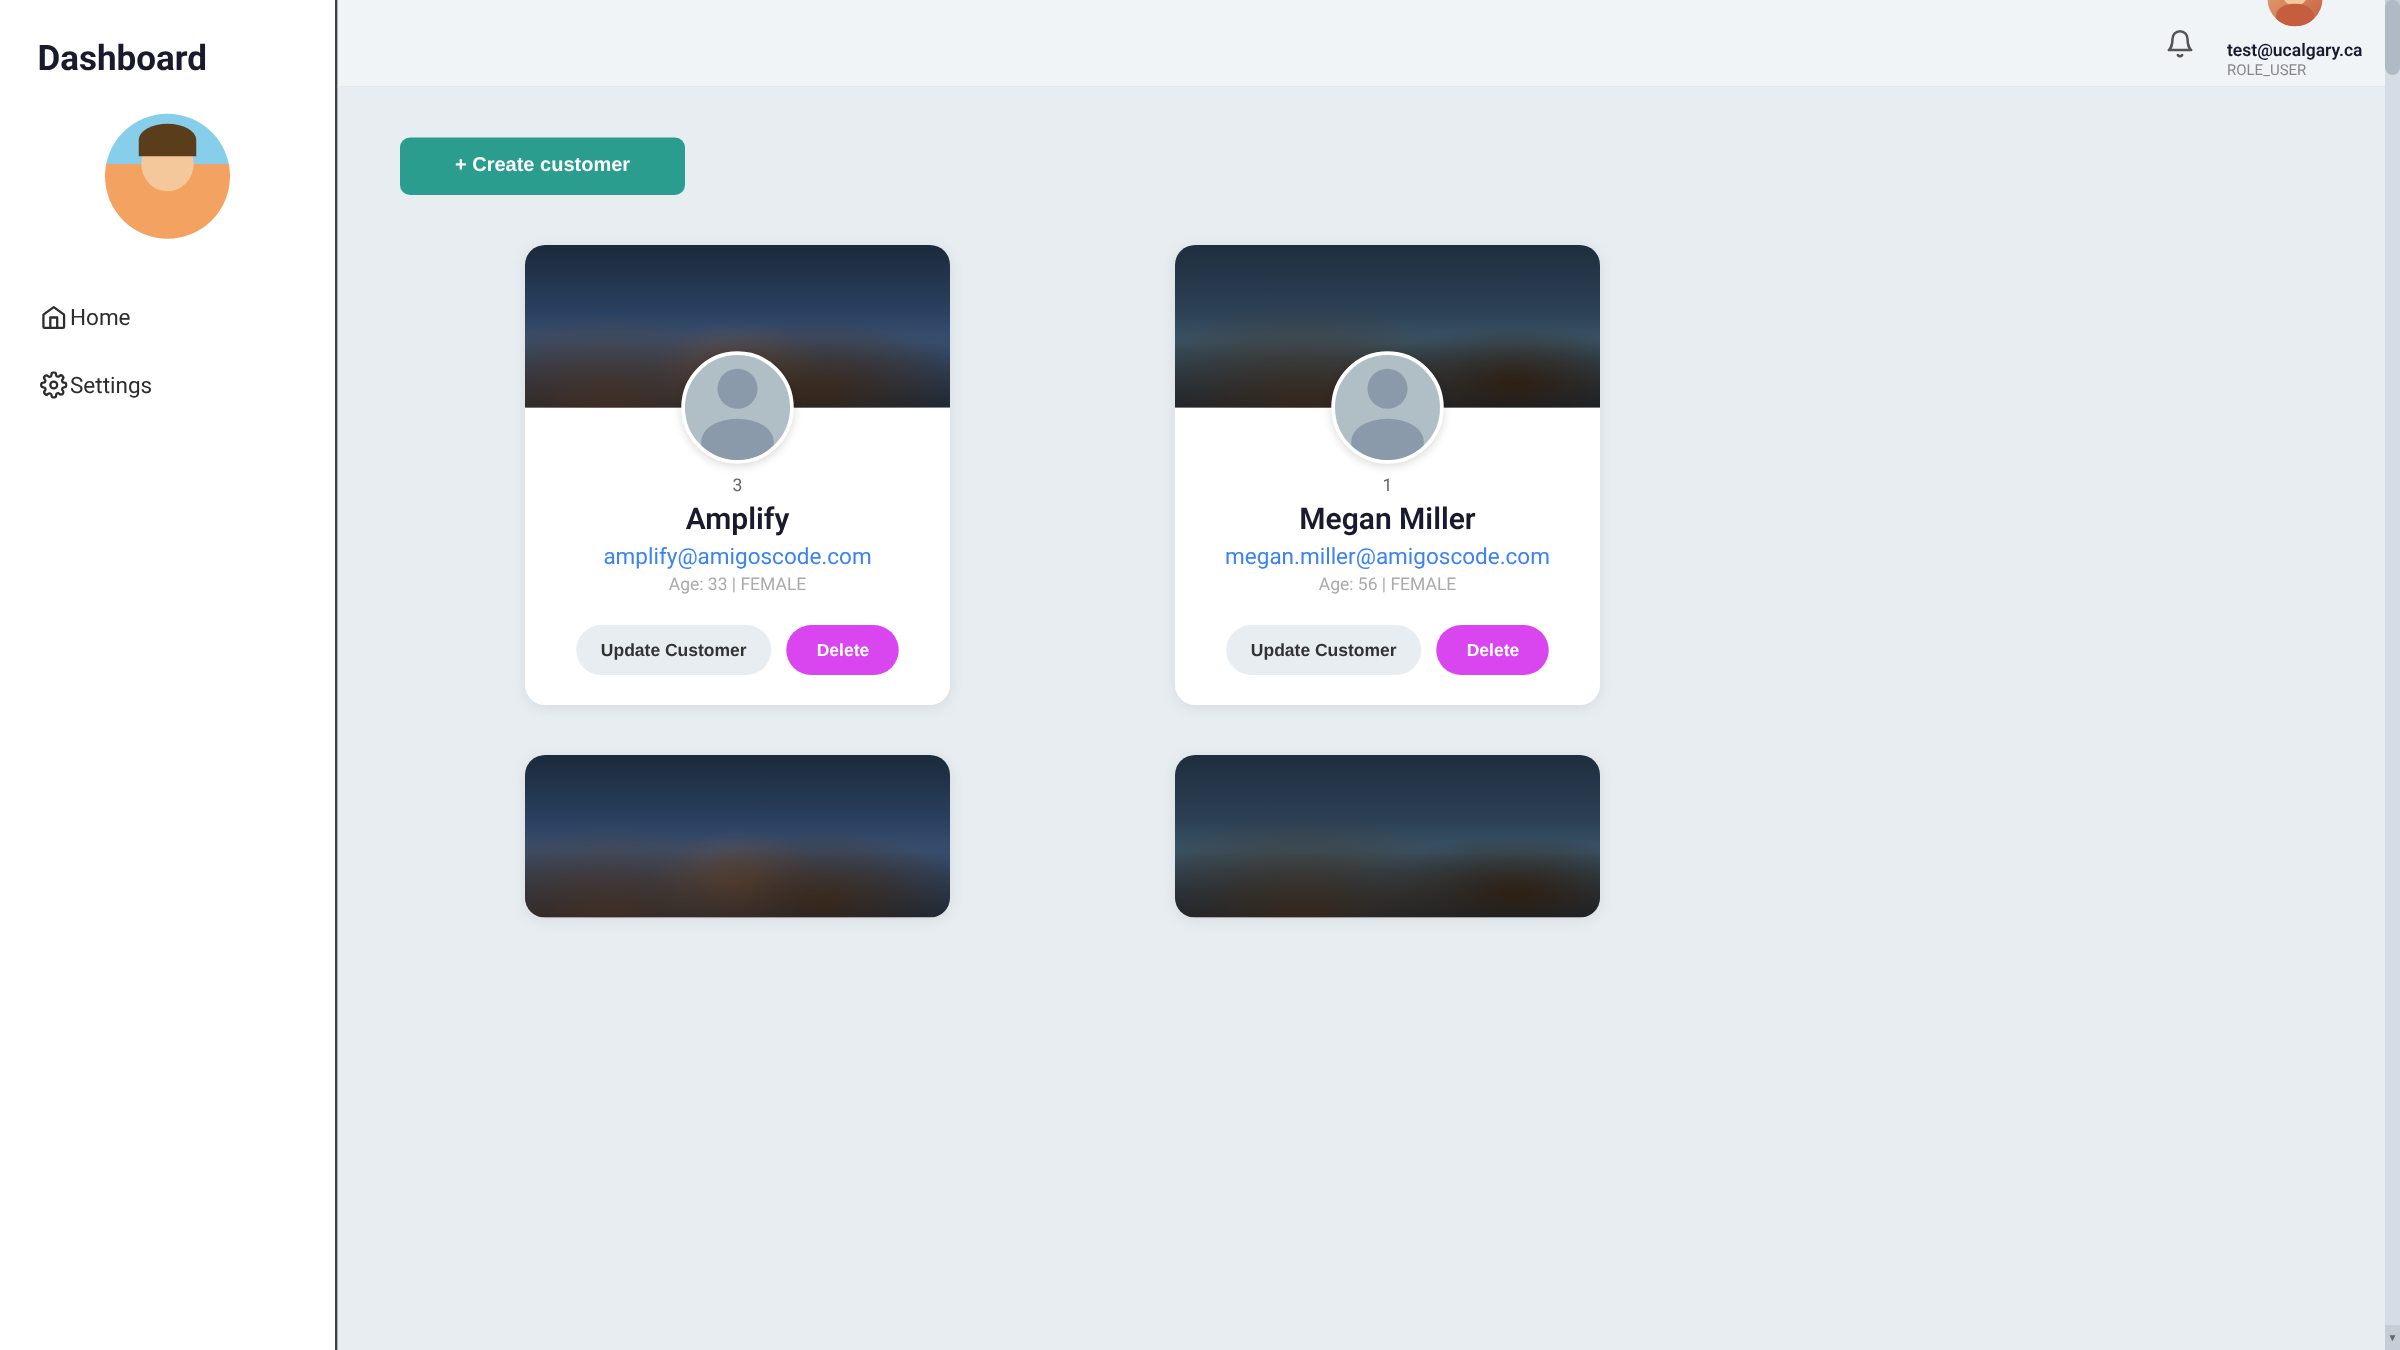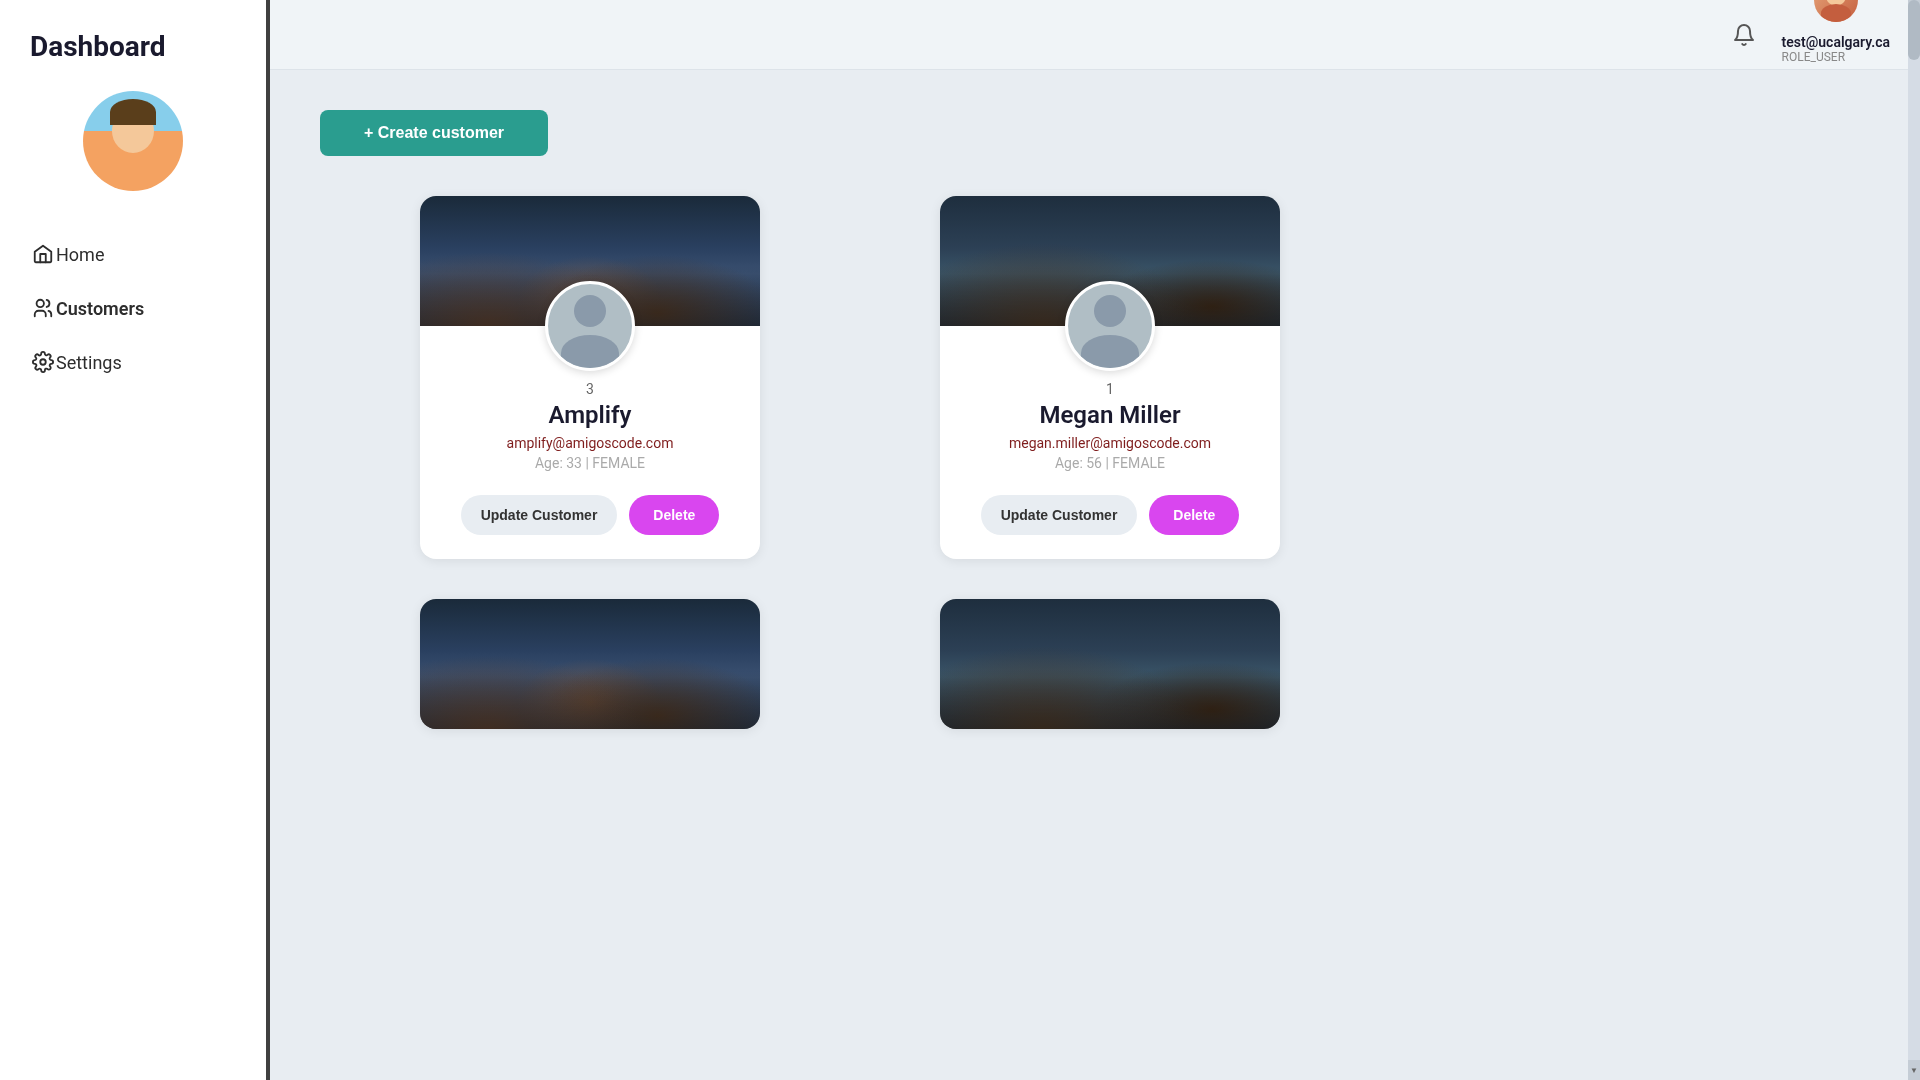--- a/index.html
+++ b/index.html
@@ -14,21 +14,21 @@
 
     
     .sidebar {
       width: 270px;
       background: #ffffff;
       display: flex;
       flex-direction: column;
       align-items: flex-start;
       padding: 30px 0 0 0;
       flex-shrink: 0;
-      border-right: 4px solid #404040;
+      border-right: 2px solid #404040;
     }
 
     .sidebar-title {
       font-size: 28px;
       font-weight: 700;
       color: #1a1a2e;
       padding: 0 30px;
       margin-bottom: 28px;
     }
 
@@ -337,22 +337,22 @@
 
     .card-name {
       font-size: 24px;
       font-weight: 600;
       color: #1a1a2e;
       margin-bottom: 6px;
       text-align: center;
     }
 
     .card-email {
-      font-size: 14px;
-      color: #7f1d1d;
+      font-size: 18px;
+      color: #3b82f6;
       margin-bottom: 4px;
     }
 
     .card-meta {
       font-size: 14px;
       color: #aaa;
       margin-bottom: 24px;
     }
 
     .card-actions {
@@ -447,31 +447,20 @@
     <div class="nav-item">
       <span class="nav-icon">
         <svg width="22" height="22" viewBox="0 0 24 24" fill="none" stroke="currentColor" stroke-width="2" stroke-linecap="round" stroke-linejoin="round">
           <path d="M3 9.5L12 3l9 6.5V20a1 1 0 01-1 1H4a1 1 0 01-1-1V9.5z"></path>
           <path d="M9 21V12h6v9"></path>
         </svg>
       </span>
       <span>Home</span>
     </div>
 
-    <div class="nav-item active">
-      <span class="nav-icon">
-        <svg width="22" height="22" viewBox="0 0 24 24" fill="none" stroke="currentColor" stroke-width="2" stroke-linecap="round" stroke-linejoin="round">
-          <circle cx="9" cy="7" r="4"></circle>
-          <path d="M3 21v-2a4 4 0 014-4h4a4 4 0 014 4v2"></path>
-          <path d="M16 3.13a4 4 0 010 7.75"></path>
-          <path d="M21 21v-2a4 4 0 00-3-3.87"></path>
-        </svg>
-      </span>
-      <span>Customers</span>
-    </div>
 
     <div class="nav-item">
       <span class="nav-icon">
         <svg width="22" height="22" viewBox="0 0 24 24" fill="none" stroke="currentColor" stroke-width="2" stroke-linecap="round" stroke-linejoin="round">
           <circle cx="12" cy="12" r="3"></circle>
           <path d="M19.4 15a1.65 1.65 0 00.33 1.82l.06.06a2 2 0 010 2.83 2 2 0 01-2.83 0l-.06-.06a1.65 1.65 0 00-1.82-.33 1.65 1.65 0 00-1 1.51V21a2 2 0 01-4 0v-.09A1.65 1.65 0 009 19.4a1.65 1.65 0 00-1.82.33l-.06.06a2 2 0 01-2.83-2.83l.06-.06A1.65 1.65 0 004.68 15a1.65 1.65 0 00-1.51-1H3a2 2 0 010-4h.09A1.65 1.65 0 004.6 9a1.65 1.65 0 00-.33-1.82l-.06-.06a2 2 0 012.83-2.83l.06.06A1.65 1.65 0 009 4.68a1.65 1.65 0 001-1.51V3a2 2 0 014 0v.09a1.65 1.65 0 001 1.51 1.65 1.65 0 001.82-.33l.06-.06a2 2 0 012.83 2.83l-.06.06A1.65 1.65 0 0019.4 9a1.65 1.65 0 001.51 1H21a2 2 0 010 4h-.09a1.65 1.65 0 00-1.51 1z"></path>
         </svg>
       </span>
       <span>Settings</span>
     </div>

